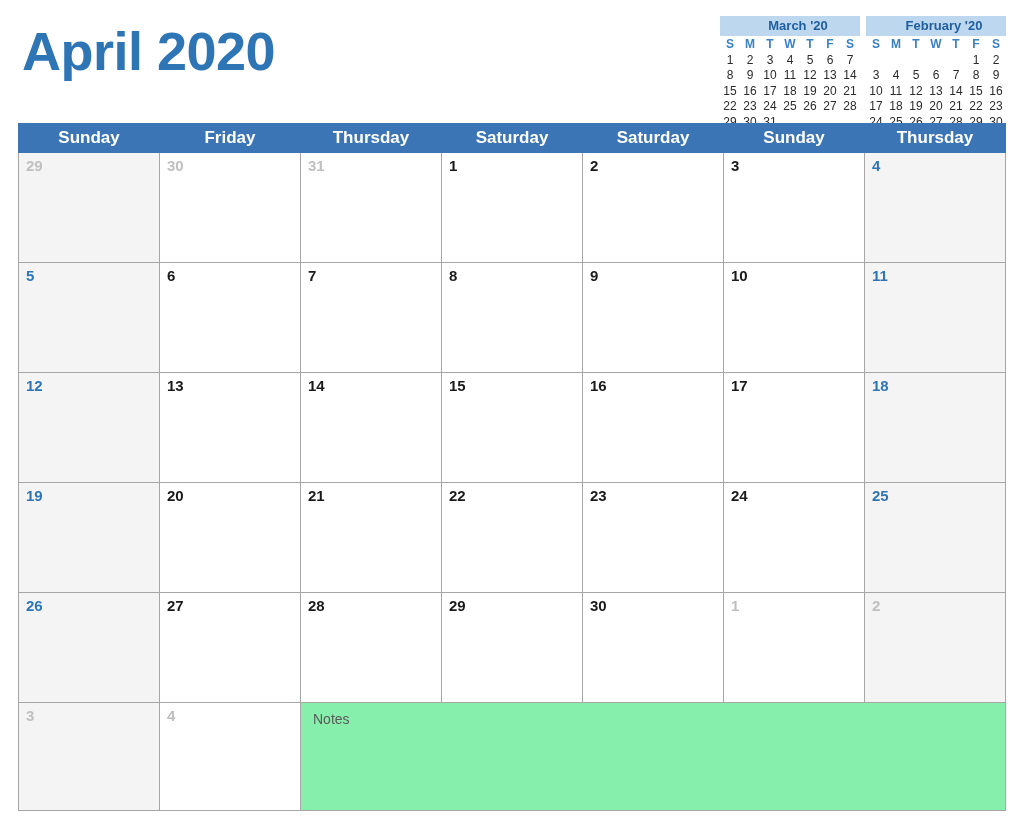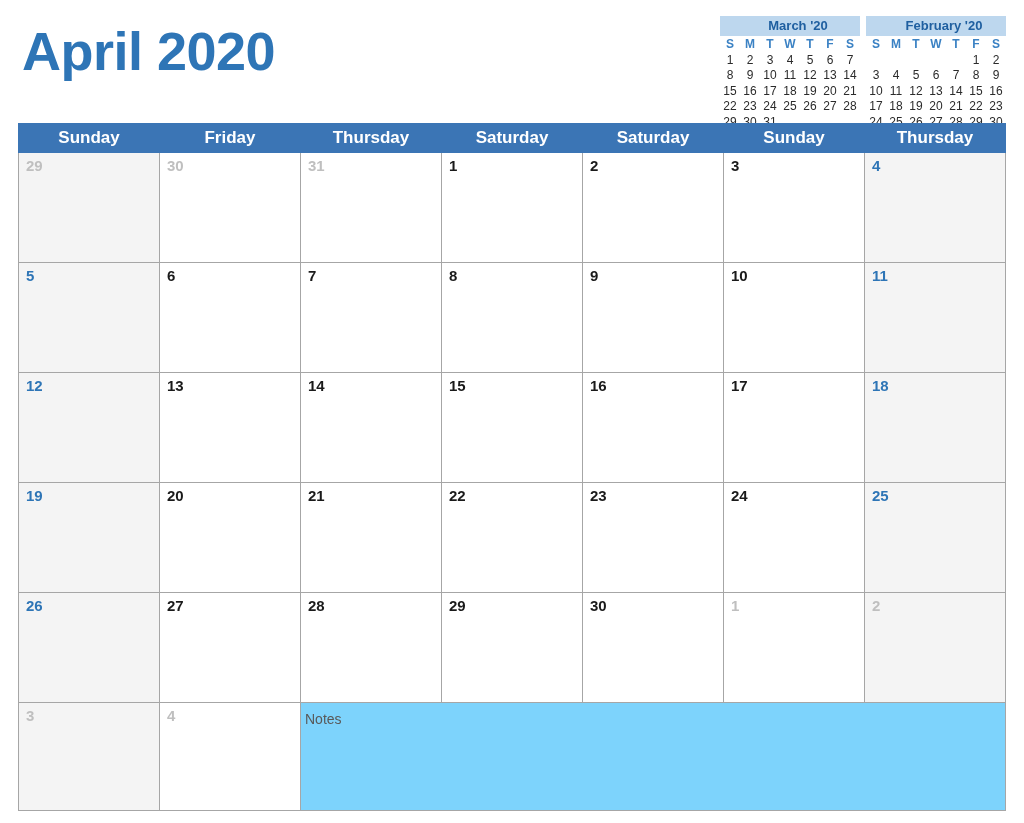--- a/index.html
+++ b/index.html
@@ -92,22 +92,22 @@
   #calendar-grid td {
     border: 1px solid #a6a6a6;
     vertical-align: top;
     padding: 5px 0 0 7px;
     height: 104px;
     background: #ffffff;
     font-size: 15px;
   }
   #calendar-grid td.weekend { background: #f4f4f4; }
   #calendar-grid td.notes-cell {
-    background: #7dd3fc;
-    padding-left: 4px;
+    background: #86efac;
+    padding-left: 12px;
     padding-top: 9px;
   }
   #calendar-grid tr.week-last td { height: 98px; }
 
   .daynum {
     font-size: 15px;
     font-weight: bold;
     color: #1a1a1a;
     line-height: 1;
     display: block;

